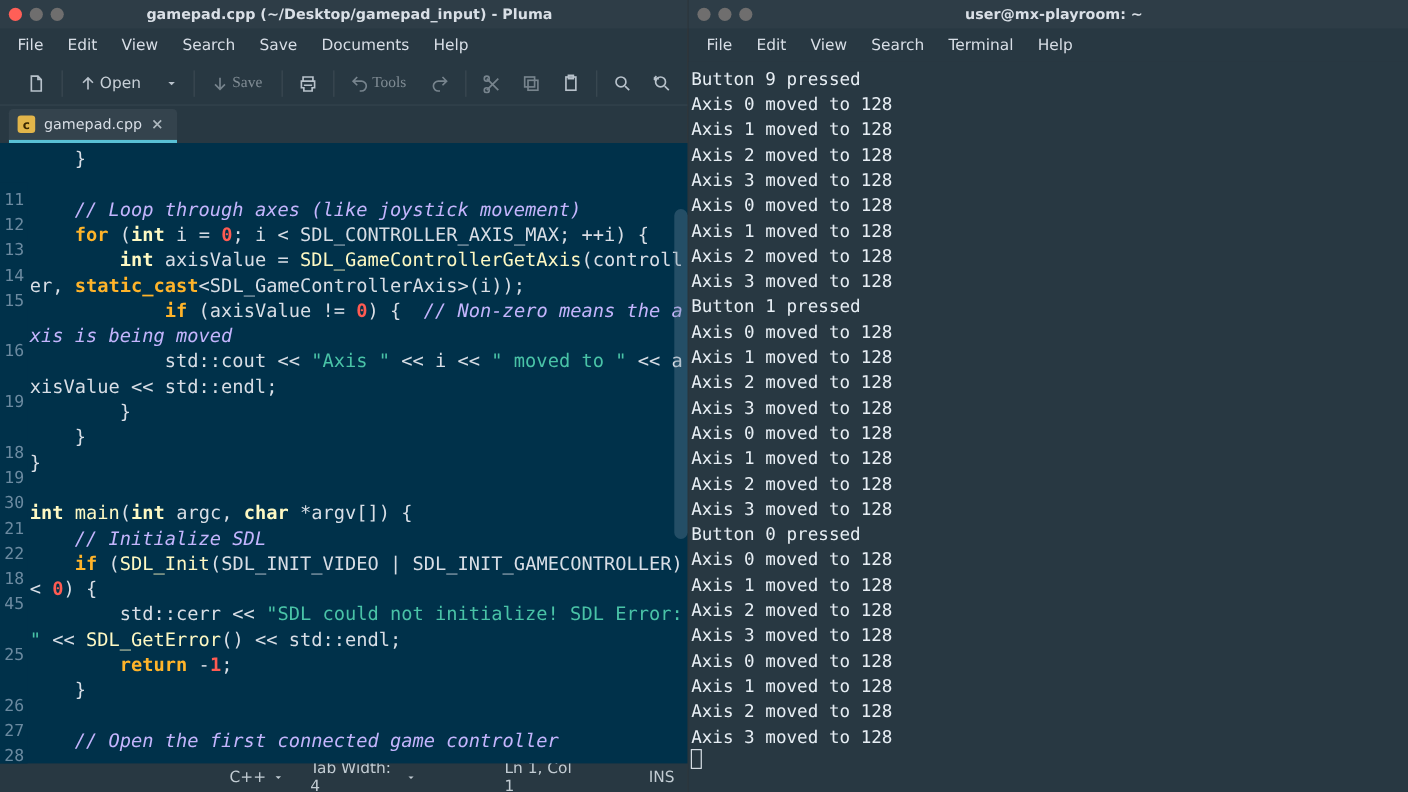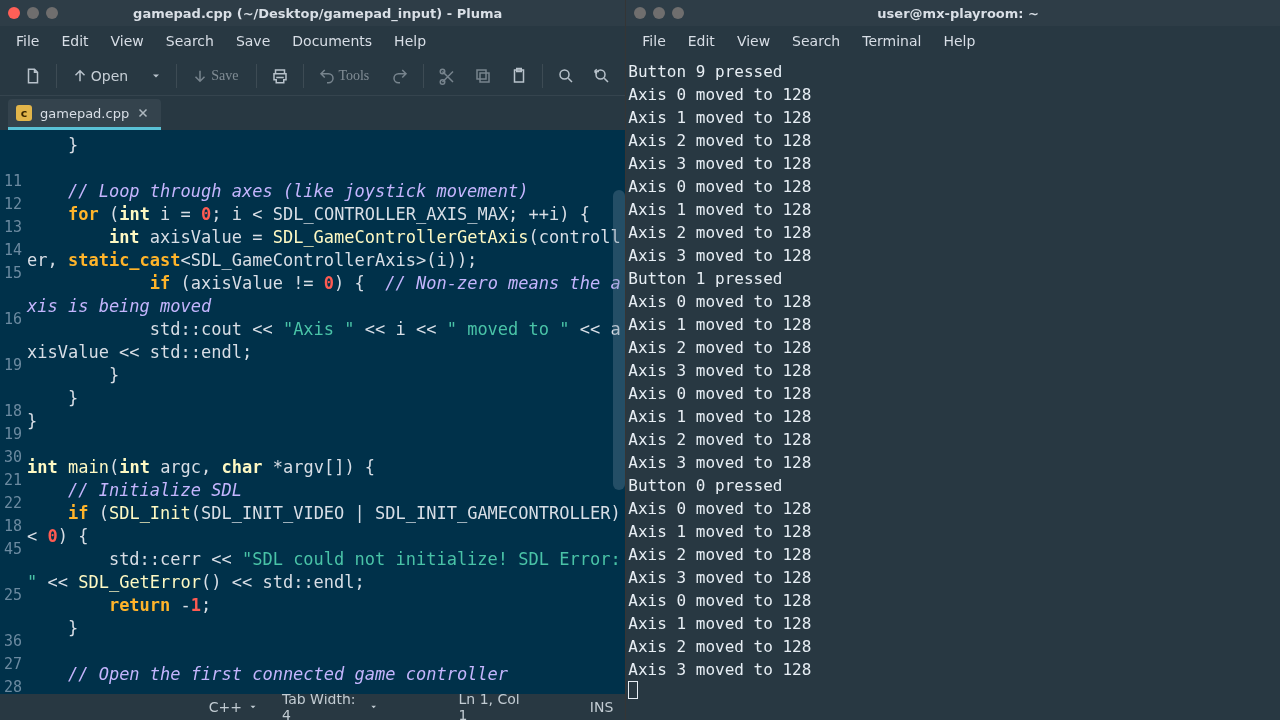--- a/index.html
+++ b/index.html
@@ -194,21 +194,21 @@
             <div>18</div>
             <div>19</div>
             <div>30</div>
             <div>21</div>
             <div>22</div>
             <div>18</div>
             <div>45</div>
             <div></div>
             <div>25</div>
             <div></div>
-            <div>36</div>
+            <div>26</div>
             <div>27</div>
             <div>28</div>
             <div></div>
           </div>
         <div class="code" id="code"><div class="codeline"><span>    }</span></div><div class="codeline"><span></span></div><div class="codeline"><span>    </span><span class="tok-cmt">// Loop through axes (like joystick movement)</span></div><div class="codeline"><span>    </span><span class="tok-kw">for</span><span> (</span><span class="tok-type">int</span><span> i = </span><span class="tok-num">0</span><span>; i &lt; SDL_CONTROLLER_AXIS_MAX; ++i) {</span></div><div class="codeline"><span>        </span><span class="tok-type">int</span><span> axisValue = </span><span class="tok-func">SDL_GameControllerGetAxis</span><span>(controller, </span><span class="tok-kw">static_cast</span><span>&lt;SDL_GameControllerAxis&gt;(i));</span></div><div class="codeline"><span>            </span><span class="tok-kw">if</span><span> (axisValue != </span><span class="tok-num">0</span><span>) {  </span><span class="tok-cmt">// Non-zero means the axis is being moved</span></div><div class="codeline"><span>            std::cout &lt;&lt; </span><span class="tok-str">"Axis "</span><span> &lt;&lt; i &lt;&lt; </span><span class="tok-str">" moved to "</span><span> &lt;&lt; axisValue &lt;&lt; std::endl;</span></div><div class="codeline"><span>        }</span></div><div class="codeline"><span>    }</span></div><div class="codeline"><span>}</span></div><div class="codeline"><span></span></div><div class="codeline"><span class="tok-type">int</span><span> </span><span class="tok-func">main</span><span>(</span><span class="tok-type">int</span><span> argc, </span><span class="tok-type">char</span><span> *argv[]) {</span></div><div class="codeline"><span>    </span><span class="tok-cmt">// Initialize SDL</span></div><div class="codeline"><span>    </span><span class="tok-kw">if</span><span> (</span><span class="tok-func">SDL_Init</span><span>(SDL_INIT_VIDEO | SDL_INIT_GAMECONTROLLER) &lt; </span><span class="tok-num">0</span><span>) {</span></div><div class="codeline"><span>        std::cerr &lt;&lt; </span><span class="tok-str">"SDL could not initialize! SDL Error: "</span><span> &lt;&lt; </span><span class="tok-func">SDL_GetError</span><span>() &lt;&lt; std::endl;</span></div><div class="codeline"><span>        </span><span class="tok-kw">return</span><span> -</span><span class="tok-num">1</span><span>;</span></div><div class="codeline"><span>    }</span></div><div class="codeline"><span></span></div><div class="codeline"><span>    </span><span class="tok-cmt">// Open the first connected game controller</span></div></div>
         <div class="scrollbar"></div>
       </div>
     </div>
 
     <div class="statusbar">

